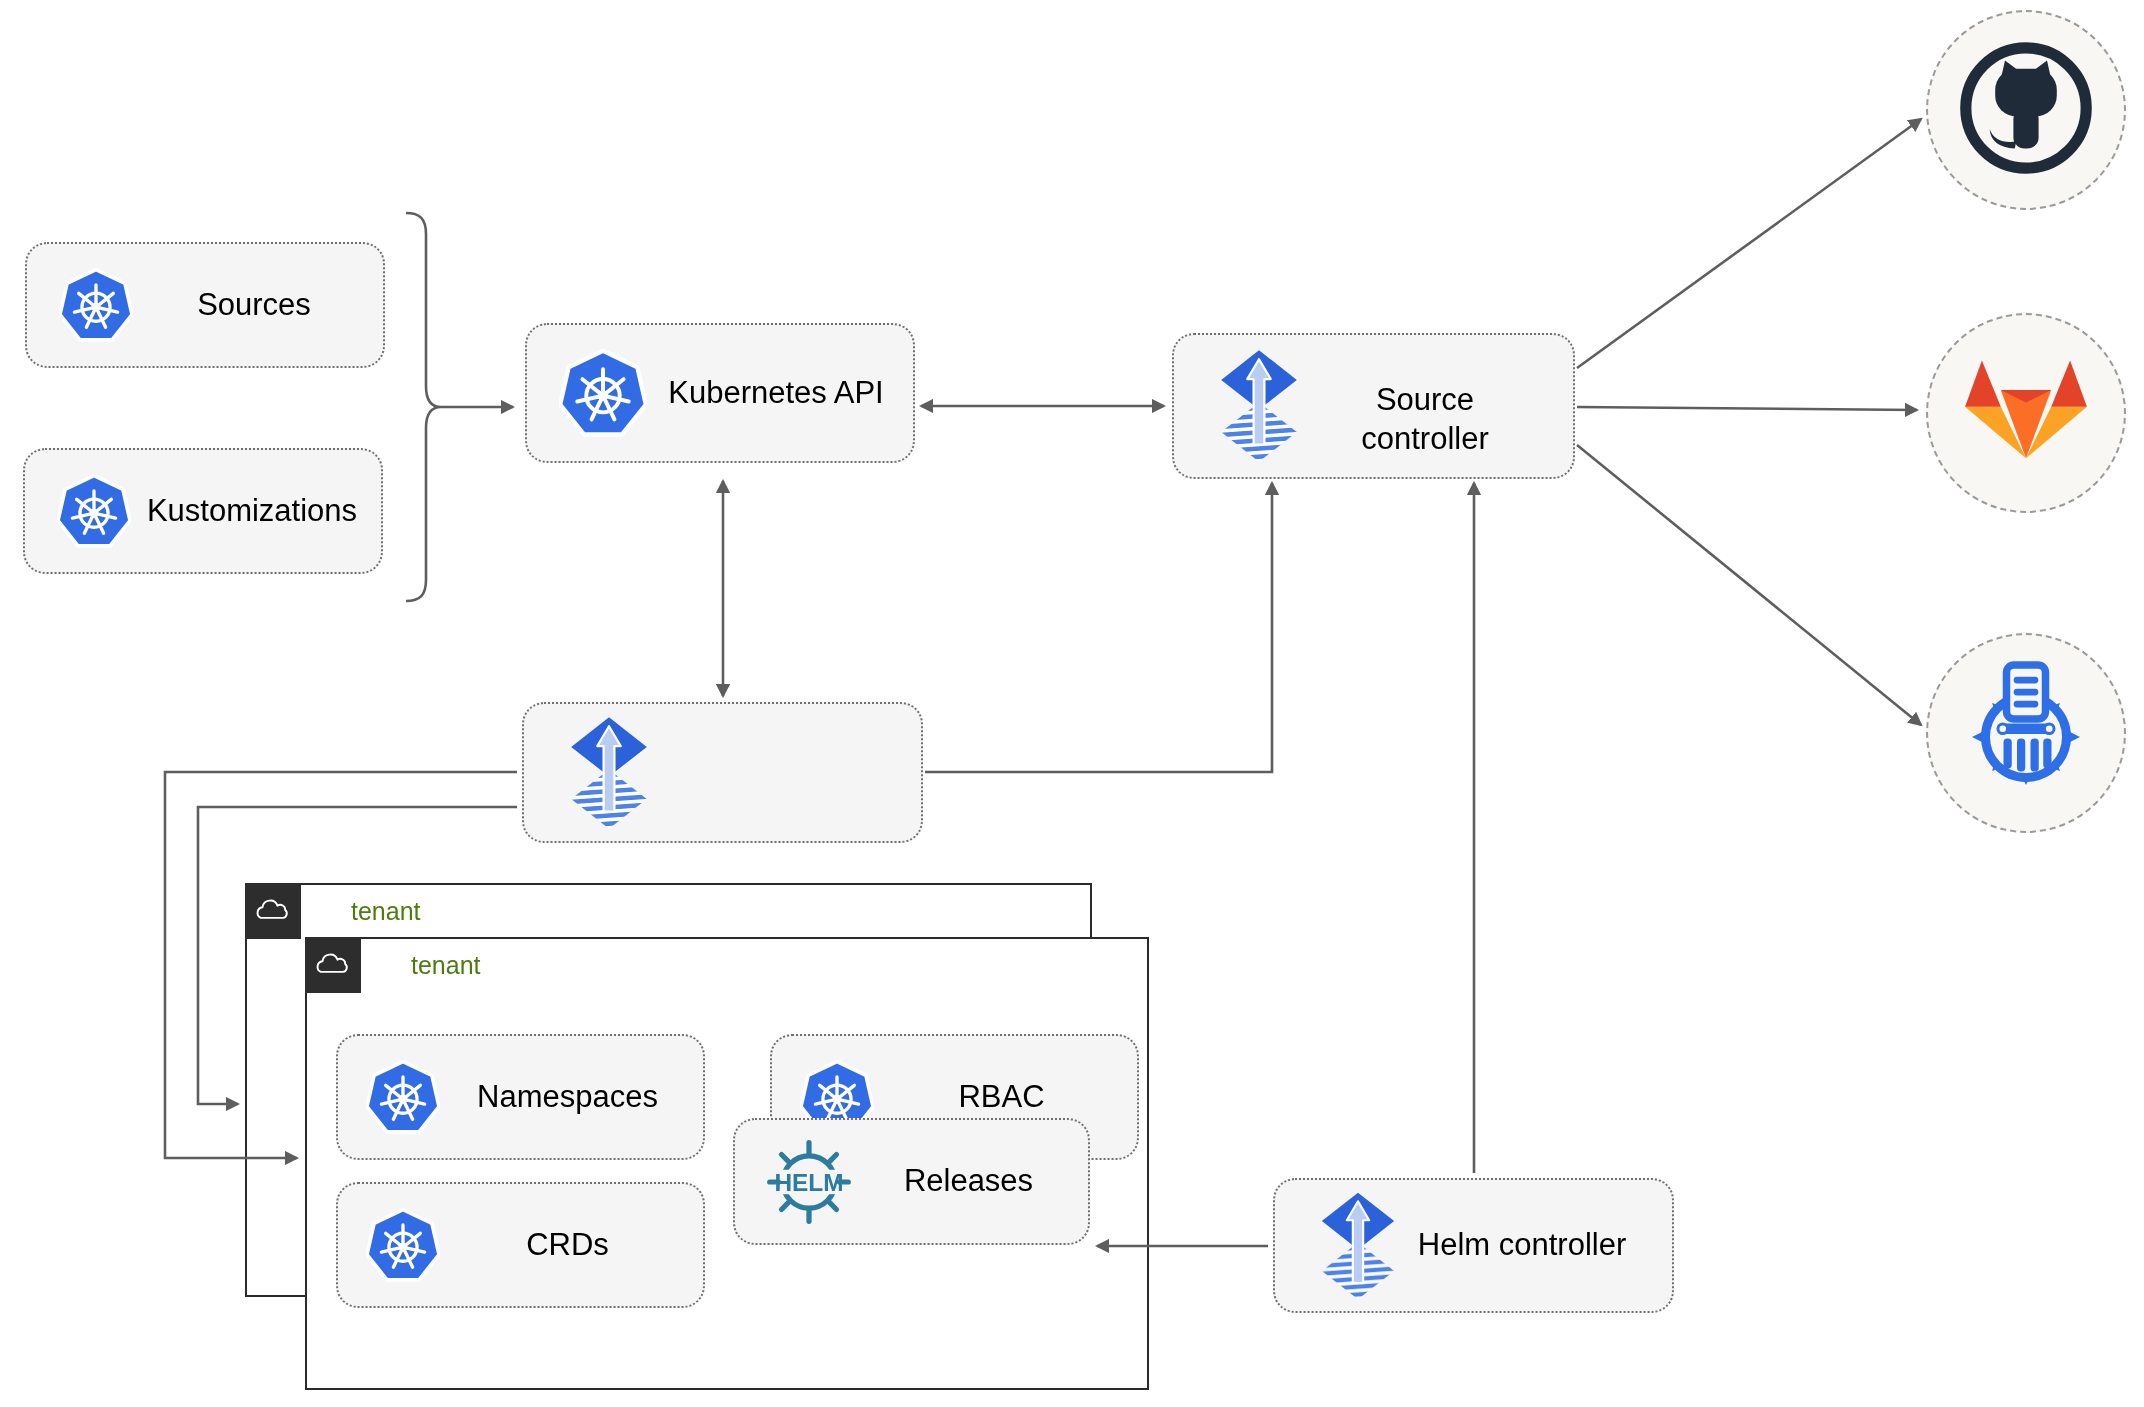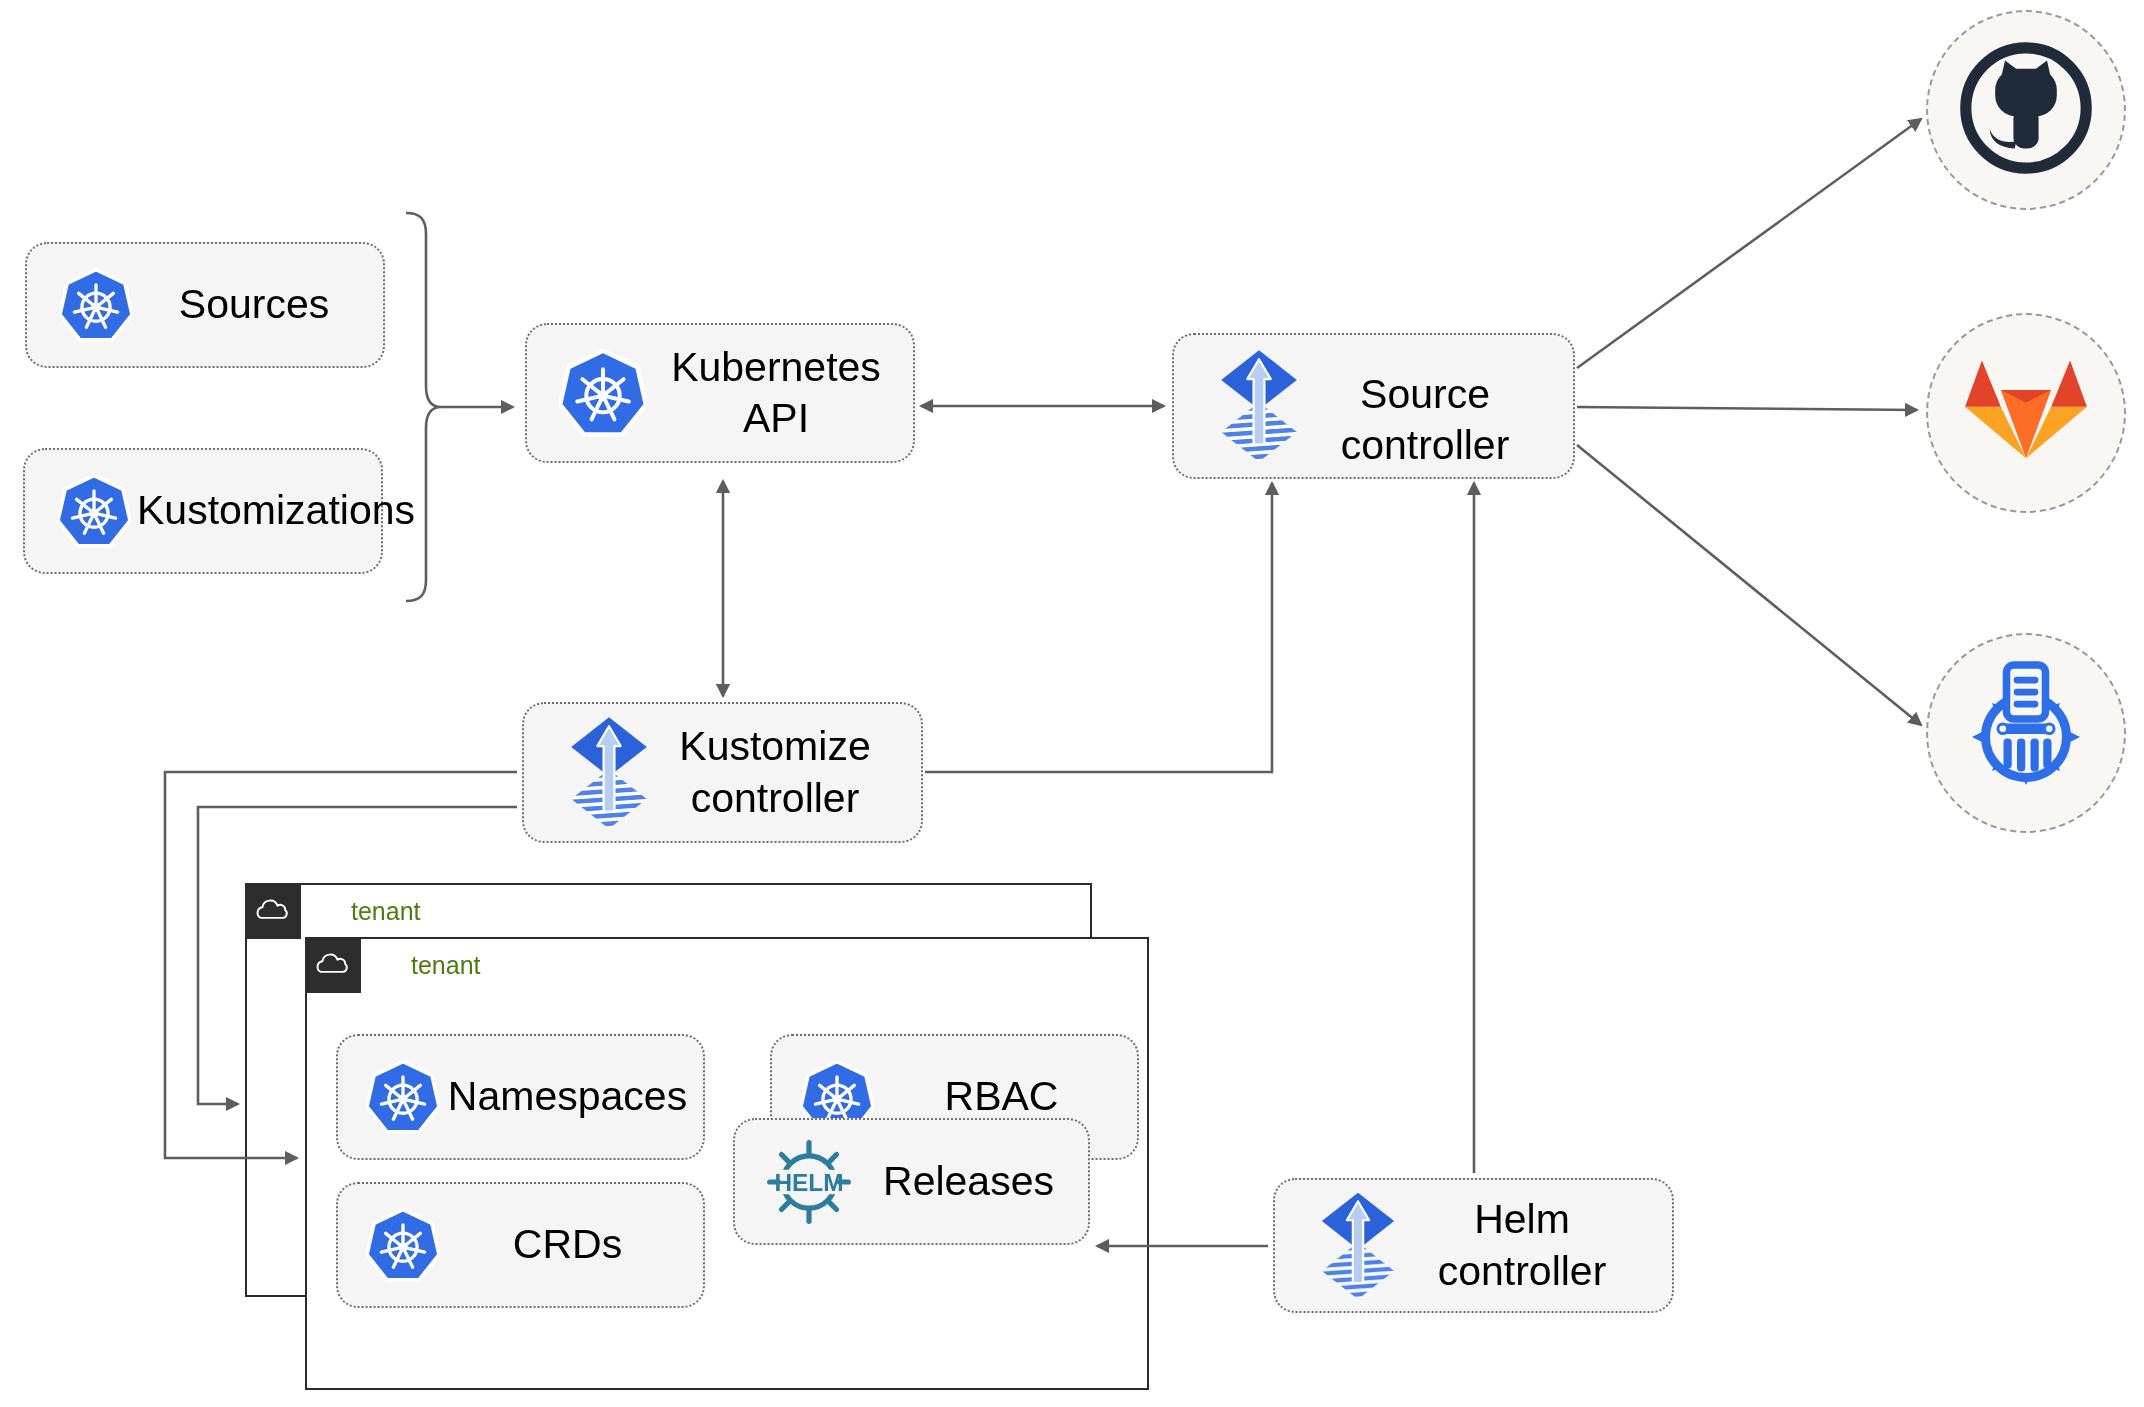--- a/index.html
+++ b/index.html
@@ -5,21 +5,21 @@
   html,body{margin:0;padding:0;background:#ffffff;}
   #canvas{
     position:relative;width:2144px;height:1407px;background:#ffffff;overflow:hidden;
     font-family:"Liberation Sans","DejaVu Sans",sans-serif;color:#000;
   }
   .node{
     position:absolute;background:#f5f5f5;border:2px dotted #6f6f6f;border-radius:22px;
     display:flex;align-items:center;box-sizing:border-box;
   }
   .node .nicon{flex:0 0 auto;margin-left:32px;display:flex;align-items:center;}
-  .node .nlabel{flex:1 1 auto;text-align:center;font-size:41px;line-height:1.25;padding:0 14px 0 6px;}
+  .node .nlabel{flex:1 1 auto;text-align:center;font-size:31px;line-height:1.25;padding:0 14px 0 6px;}
   .endpoint{
     position:absolute;width:200px;height:200px;border-radius:50%;
     border:2.5px dashed #9a9a9a;background:#f8f7f3;box-sizing:border-box;
     display:flex;align-items:center;justify-content:center;
   }
   .tenant{position:absolute;background:#ffffff;border:2px solid #2b2b2b;box-sizing:border-box;}
   .tenant-tab{
     position:absolute;top:-2px;left:-2px;width:56px;height:56px;background:#2d2d2d;
     display:flex;align-items:center;justify-content:center;
   }
@@ -99,21 +99,20 @@
     </span>
     <span class="nlabel" style="max-width:230px;margin-top:28px;">Source controller</span>
   </div>
 
   <div class="node" style="left:522px;top:702px;width:401px;height:141px;">
     <span class="nicon" style="margin-left:40px;">
       <svg width="90" height="112" viewBox="0 0 100 124">
           <use href="#flux-logo"></use>
         </svg>
     </span>
-    <span class="nlabel" style="max-width:230px;">Kustomize controller</span>
   </div>
 
   <div class="node" style="left:1273px;top:1178px;width:401px;height:135px;">
     <span class="nicon" style="margin-left:40px;">
       <svg width="86" height="108" viewBox="0 0 100 124">
           <use href="#flux-logo"></use>
         </svg>
     </span>
     <span class="nlabel" style="max-width:230px;">Helm controller</span>
   </div>

